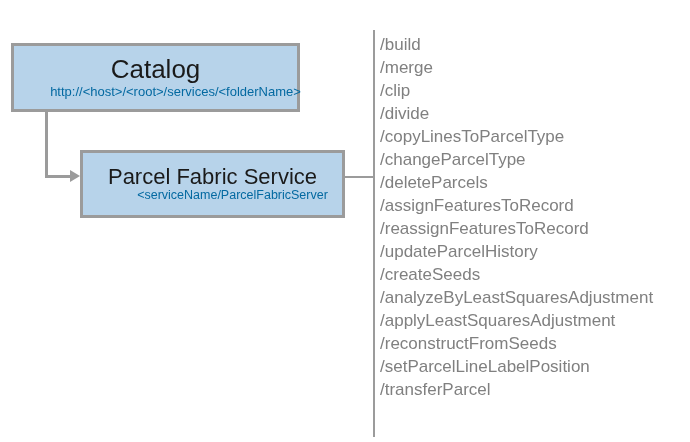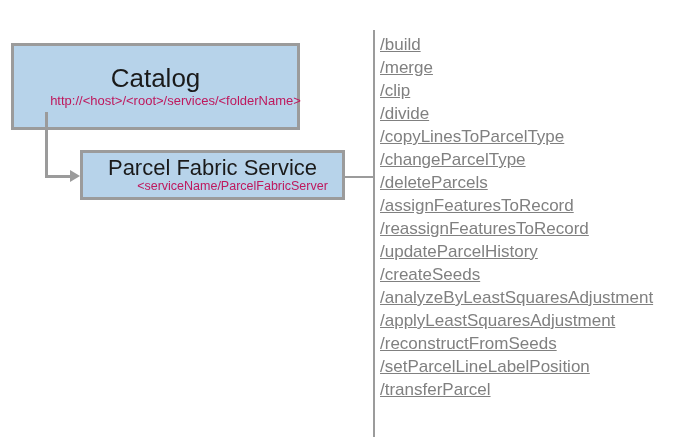--- a/index.html
+++ b/index.html
@@ -33,48 +33,48 @@
     display: flex;
     flex-direction: column;
     align-items: center;
     justify-content: center;
   }
 
   #catalog-box {
     left: 11px;
     top: 43px;
     width: 289px;
-    height: 87px;
+    height: 69px;
   }
 
   #service-box {
     left: 80px;
     top: 150px;
     width: 265px;
-    height: 50px;
+    height: 68px;
   }
 
   .node-title {
     color: #1a1a1a;
     line-height: 1.05;
     white-space: nowrap;
   }
 
   #catalog-box .node-title {
     font-size: 26px;
     margin-bottom: 2px;
   }
 
   #service-box .node-title {
     font-size: 22px;
     margin-bottom: 1px;
   }
 
   .node-subtitle {
-    color: #be185d;
+    color: #0369a1;
     line-height: 1.1;
     white-space: nowrap;
     padding-left: 40px;
   }
 
   #catalog-box .node-subtitle {
     font-size: 13px;
   }
 
   #service-box .node-subtitle {
@@ -143,21 +143,20 @@
     list-style: none;
     margin: 0;
     padding: 0;
   }
 
   #operations-list li {
     font-size: 17px;
     line-height: 23px;
     color: #808080;
     white-space: nowrap;
-    text-decoration: underline;
   }
 </style>
 </head>
 <body>
 
 <div id="diagram">
 
   <div class="node-box" id="catalog-box">
     <div class="node-title">Catalog</div>
     <div class="node-subtitle">http://&lt;host&gt;/&lt;root&gt;/services/&lt;folderName&gt;</div>

